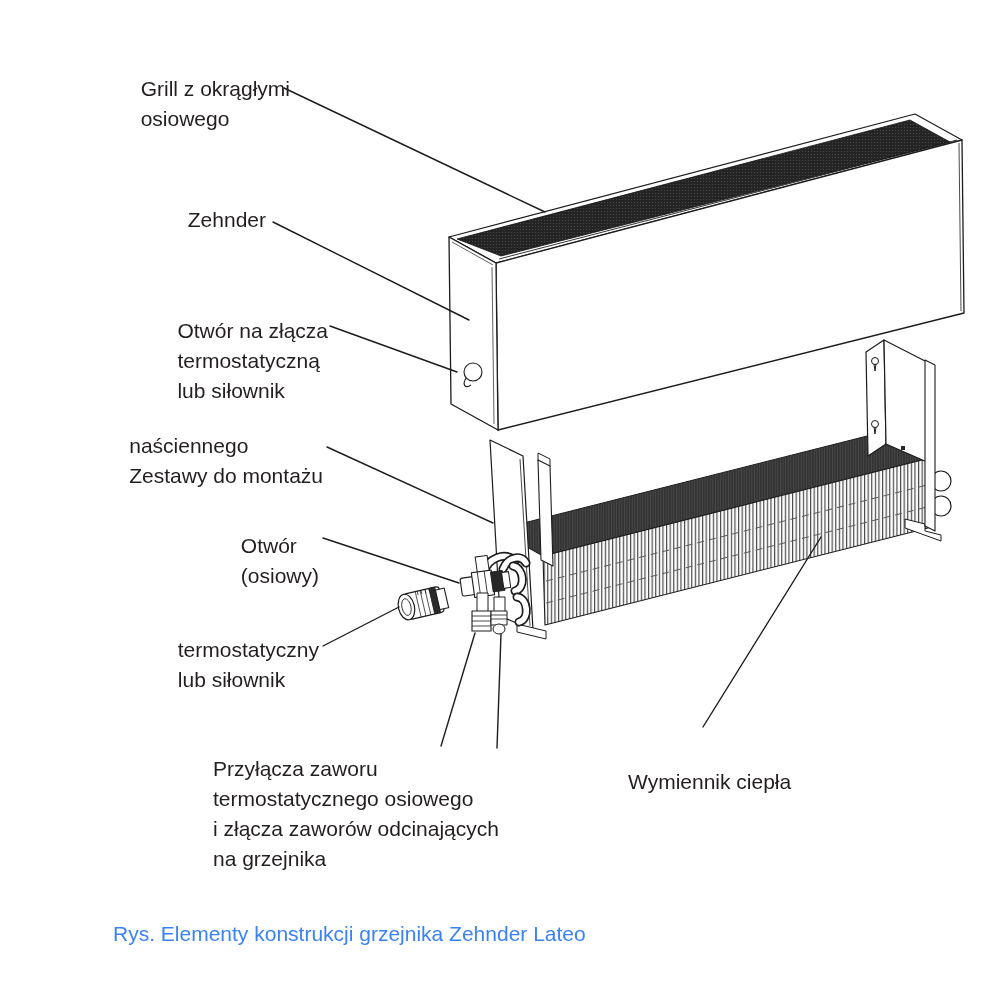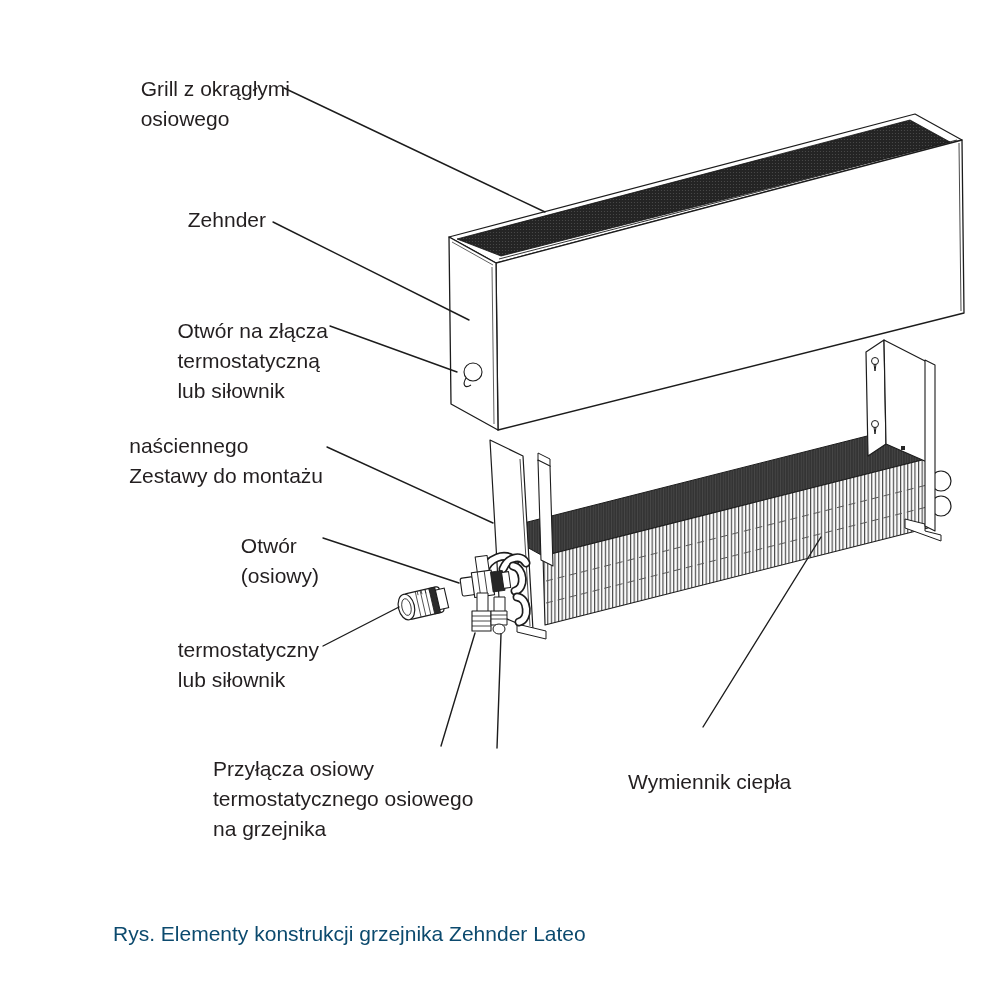--- a/index.html
+++ b/index.html
@@ -8,21 +8,21 @@
     font-family:"Liberation Sans", sans-serif;color:#231f20;overflow:hidden;
   }
   .drawing{position:absolute;left:0;top:0;}
   .lbl{
     position:absolute;font-size:21px;line-height:30px;color:#231f20;
     white-space:nowrap;
   }
   .lbl.right{text-align:left;}
   .caption{
     position:absolute;left:113px;top:920px;font-size:21px;line-height:28px;
-    color:#0c4a6e;white-space:nowrap;
+    color:#3b82f6;white-space:nowrap;
   }
 </style>
 </head>
 <body>
 
 <div class="page">
 
   <svg class="drawing" width="1000" height="1000" viewBox="0 0 1000 1000">
     <defs>
       <pattern id="grillPat" width="3" height="3" patternUnits="userSpaceOnUse">
@@ -167,22 +167,23 @@
     <div>Otwór</div>
     <div>(osiowy)</div>
   </div>
 
   <div class="lbl right" style="right:681px;top:635px">
     <div>termostatyczny</div>
     <div>lub siłownik</div>
   </div>
 
   <div class="lbl" style="left:213px;top:754px">
-    <div>Przyłącza osiowy</div>
+    <div>Przyłącza zaworu</div>
     <div>termostatycznego osiowego</div>
+    <div>i złącza zaworów odcinających</div>
     <div>na grzejnika</div>
   </div>
 
   <div class="lbl" style="left:628px;top:767px">
     <div>Wymiennik ciepła</div>
   </div>
 
   <div class="caption">Rys. Elementy konstrukcji grzejnika Zehnder Lateo</div>
 
 </div>

